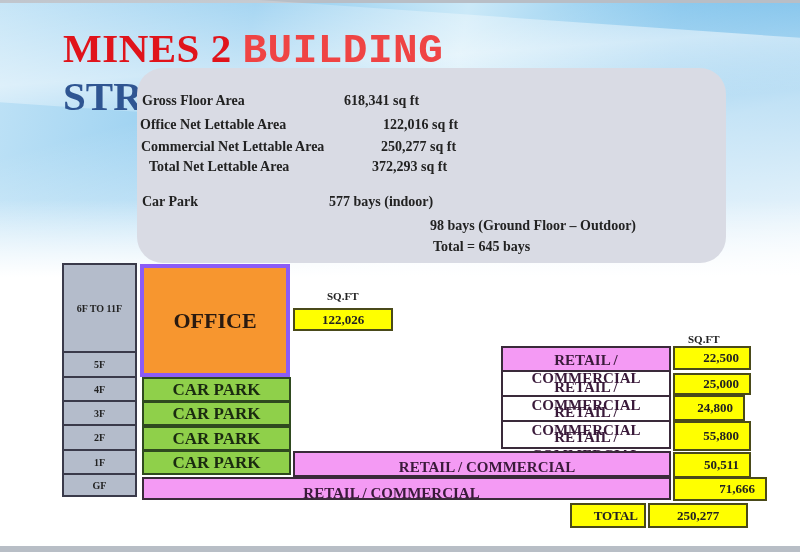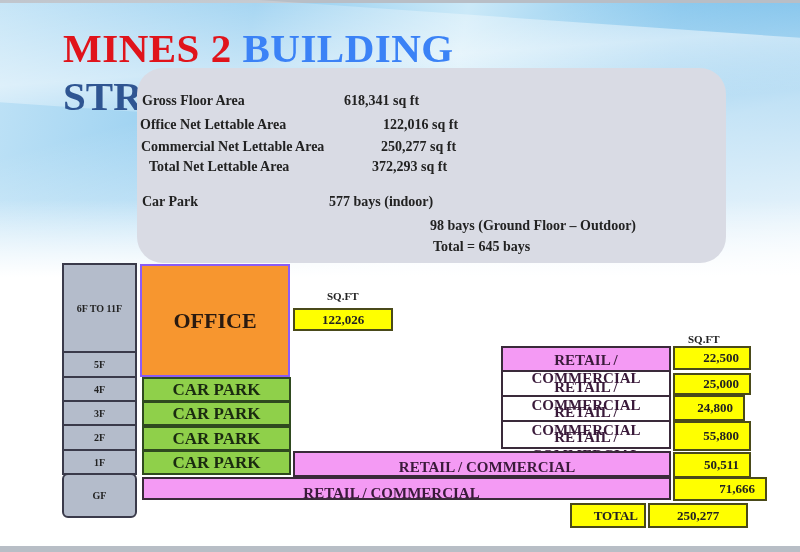--- a/index.html
+++ b/index.html
@@ -25,35 +25,35 @@
   }
   .wave-fade {
     position: absolute; left: 0; top: 200px; width: 800px; height: 110px;
     background: linear-gradient(180deg, rgba(255,255,255,0) 0%, #ffffff 70%);
   }
   .title {
     position: absolute; left: 63px; top: 24px;
     font-size: 41px; line-height: 48px; letter-spacing: 0.5px;
   }
   .title .red { color: #e0141b; text-align: right; }
-  .title .blue { color: #3b82f6; }
+  .title .blue { color: #ef4444; font-family: Liberation Mono, monospace; }
   .title2 {
     position: absolute; left: 63px; top: 72px;
     font-size: 41px; line-height: 48px; color: #2f5592;
   }
   .infobox {
     position: absolute; left: 137px; top: 68px; width: 589px; height: 195px;
     background: #d9dbe4; border-radius: 26px;
   }
   .info-row { position: absolute; font-size: 14px; color: #222; white-space: nowrap; }
 
   .fl-col { position: absolute; left: 62px; width: 75px; background: #b4bccb; border: 2px solid #3a3a4a; text-align: center; font-size: 10px; color: #222; display: flex; align-items: center; justify-content: center; }
   .office {
     position: absolute; left: 140px; top: 264px; width: 150px; height: 113px;
-    background: #f7962f; border: 2px solid #8b5cf6;
+    background: #f7962f; border: 4px solid #8b5cf6;
     display: flex; align-items: center; justify-content: center;
     font-size: 22px; color: #2a1a10;
   }
   .carpark {
     position: absolute; left: 142px; width: 149px; height: 25px;
     background: #8fd04a; border: 2px solid #2f4a1f;
     display: flex; align-items: center; justify-content: center;
     font-size: 17px; color: #1a2a10;
   }
   .sqft-label { position: absolute; font-size: 11px; color: #222; }
@@ -112,21 +112,21 @@
   </div>
 <div class="fl-col" style="top:400px; height:26px;">
     <span>3F</span>
   </div>
 <div class="fl-col" style="top:424px; height:27px;">
     <span>2F</span>
   </div>
 <div class="fl-col" style="top:449px; height:26px;">
     <span>1F</span>
   </div>
-<div class="fl-col" style="top:473px; height:45px;border-radius:6px;">
+<div class="fl-col" style="top:473px; height:24px;">
     <span>GF</span>
   </div>
 
 <div class="office">
     <span>OFFICE</span>
   </div>
 <div class="sqft-label" style="left:327px; top:290px;">SQ.FT</div>
 <div class="ybox" style="left:293px; top:308px; width:100px; height:23px; justify-content:center; padding-right:0;">
     <span>122,026</span>
   </div>

